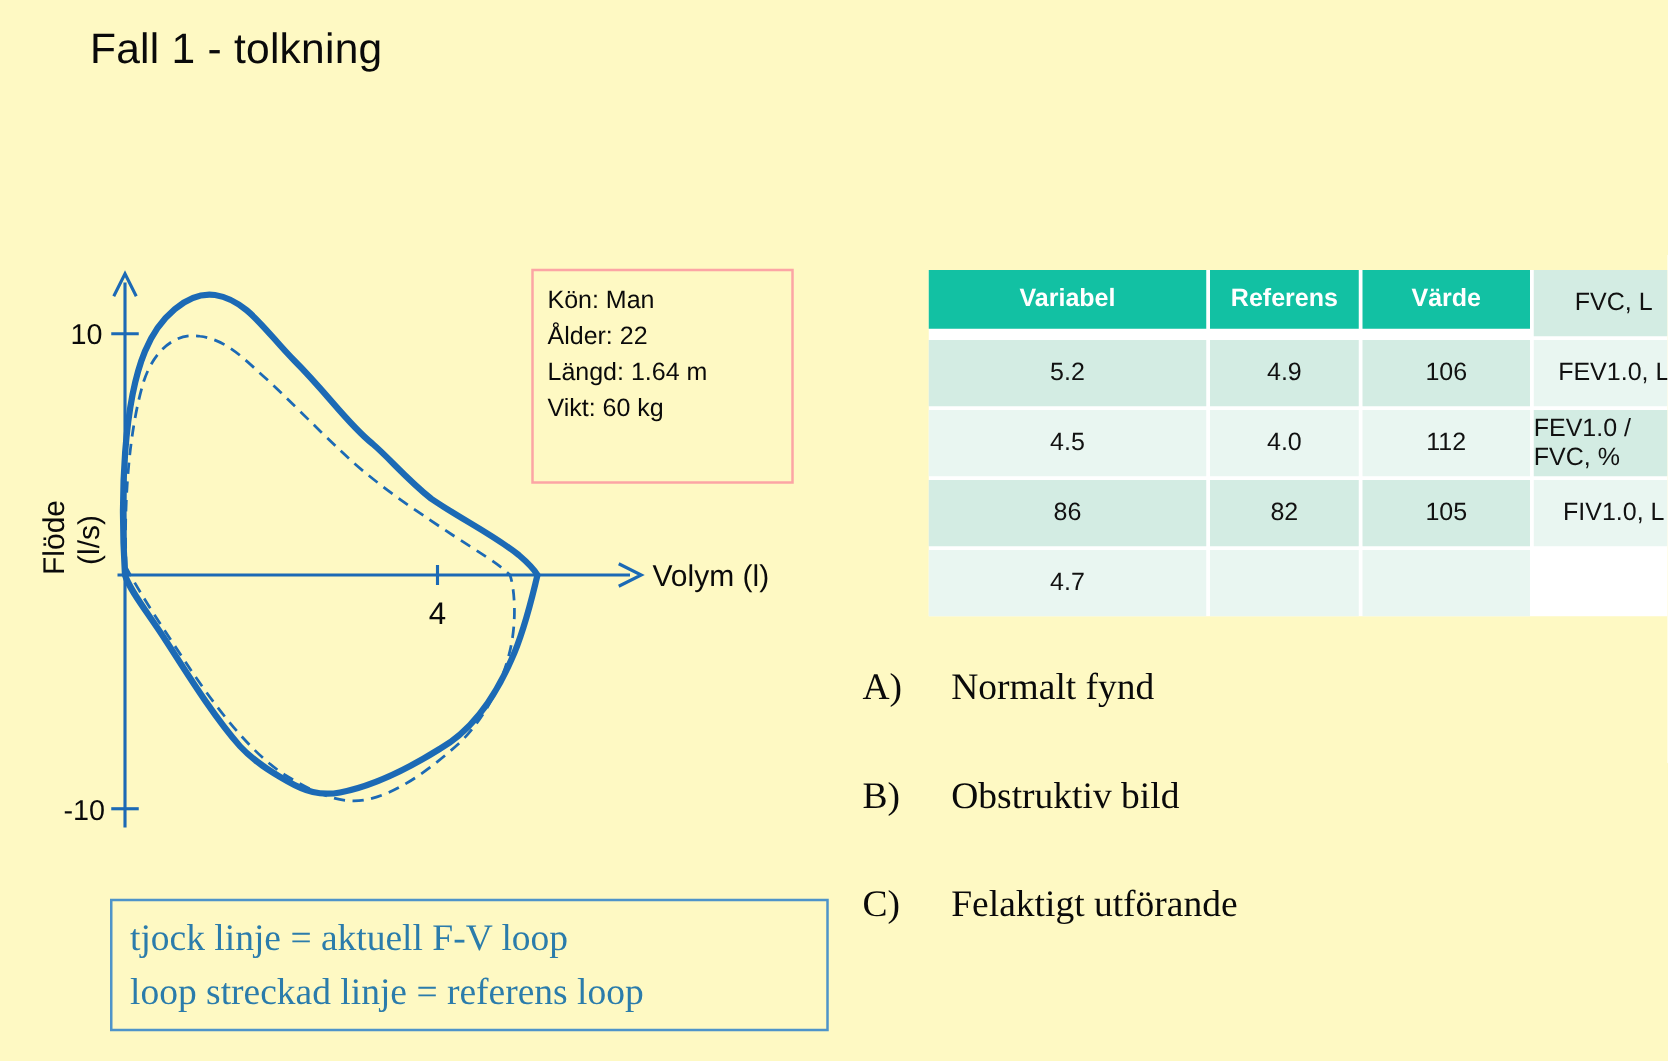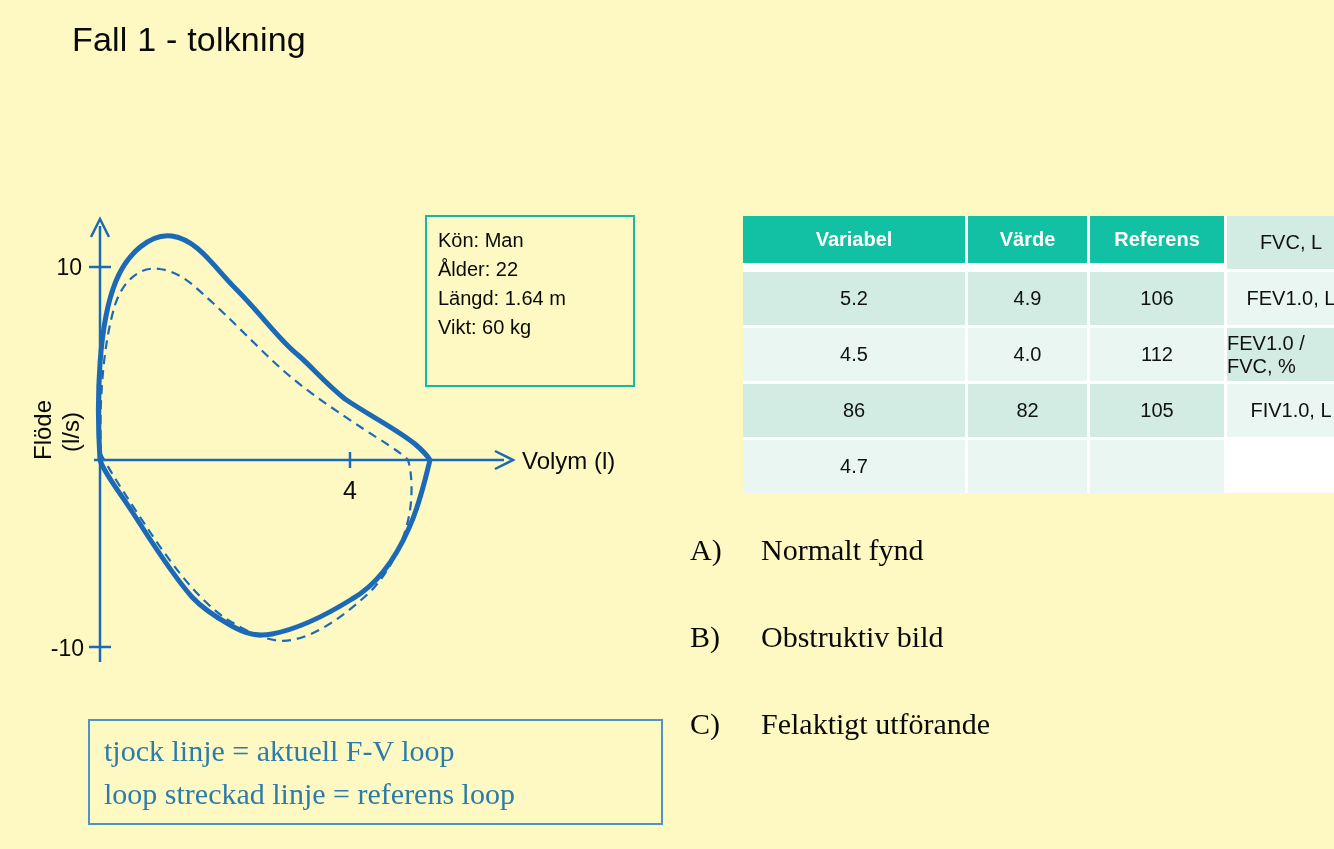--- a/index.html
+++ b/index.html
@@ -15,21 +15,21 @@
   }
 
   
   .chart-wrap { position:absolute; left:20px; top:210px; width:620px; height:490px; }
   .chart-wrap svg { display:block; }
   .axis-text { font-family:"Liberation Sans", sans-serif; fill:#0a0a0a; }
 
   
   .info-box {
     position:absolute; left:425px; top:215px; width:184px; height:150px;
-    border:2px solid #14b8a6; padding:9px 11px;
+    border:2px solid #fca5a5; padding:9px 11px;
     font-size:20px; line-height:29px; color:#0a0a0a;
     font-family:"Liberation Sans", sans-serif;
   }
   .info-line { white-space:nowrap; }
 
   
   .results-table {
     position:absolute; left:710px; top:216px; width:603px;
     display:grid; grid-template-columns:222px 119px 134px 128px;
     gap:3px; background:#ffffff;
@@ -125,22 +125,22 @@
 
   <div class="info-box">
     <div class="info-line">Kön: Man</div>
     <div class="info-line">Ålder: 22</div>
     <div class="info-line">Längd: 1.64 m</div>
     <div class="info-line">Vikt: 60 kg</div>
   </div>
 
   <div class="results-table">
     <div class="cell th">Variabel</div>
+    <div class="cell th">Referens</div>
     <div class="cell th">Värde</div>
-    <div class="cell th">Referens</div>
 
     <div class="cell td row-dark">FVC, L</div>
     <div class="cell td row-dark">5.2</div>
     <div class="cell td row-dark">4.9</div>
     <div class="cell td row-dark">106</div>
 
     <div class="cell td row-light">FEV1.0, L</div>
     <div class="cell td row-light">4.5</div>
     <div class="cell td row-light">4.0</div>
     <div class="cell td row-light">112</div>

